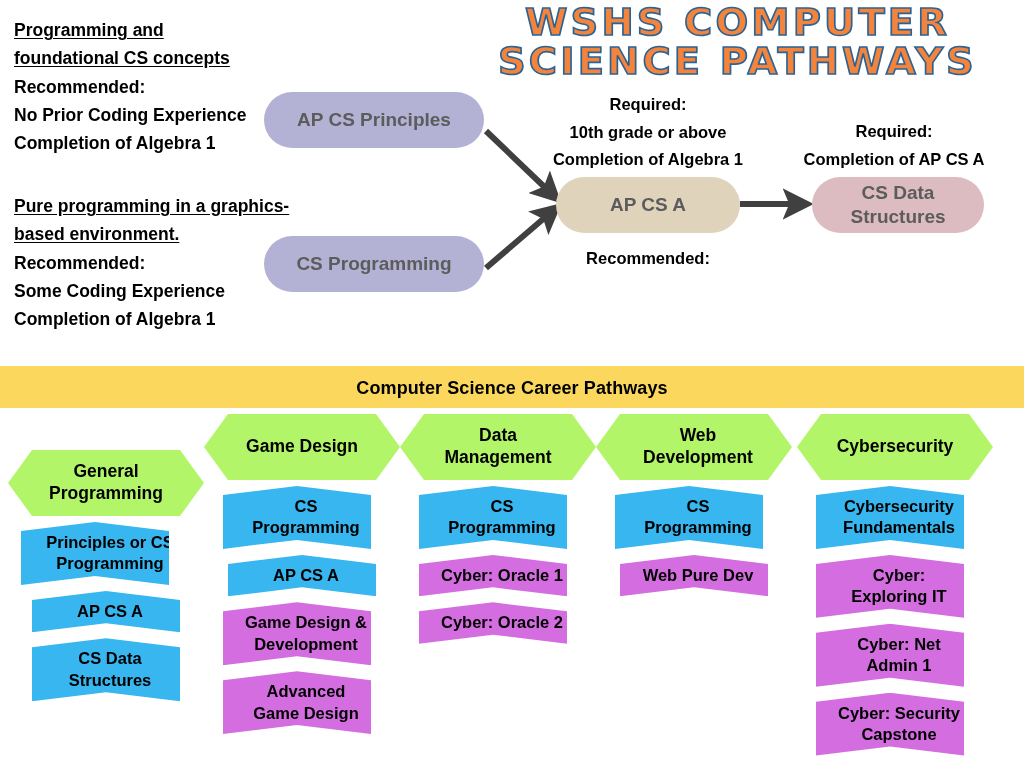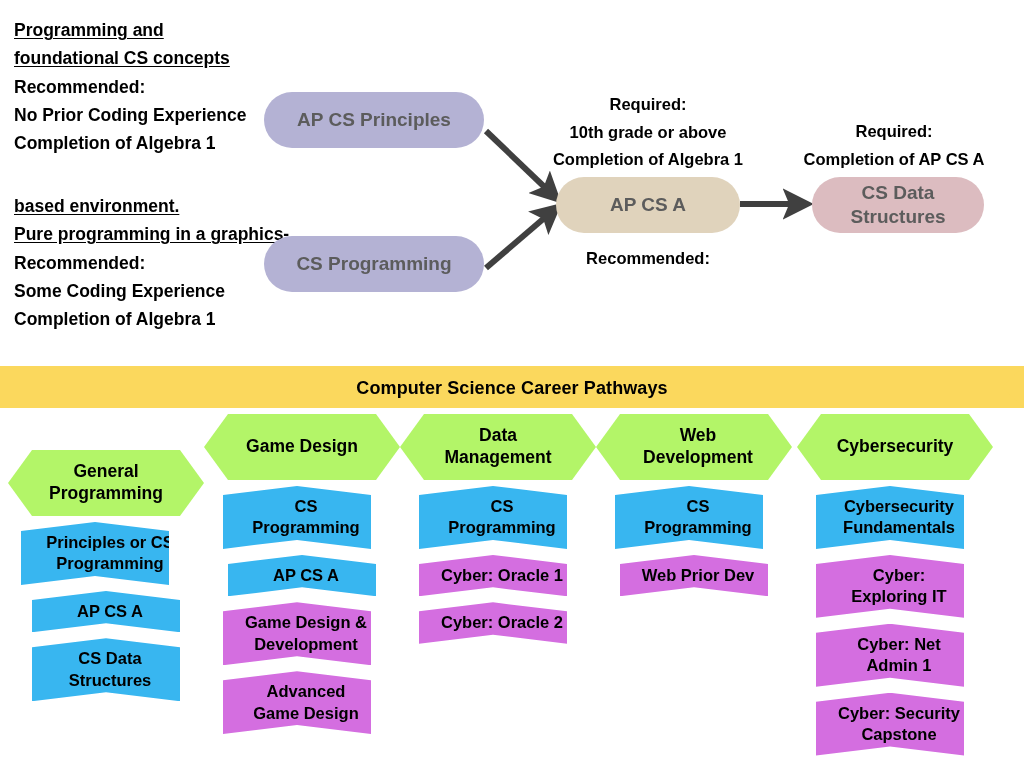--- a/index.html
+++ b/index.html
@@ -118,32 +118,36 @@
   .hexcell.w170{width:170px;}
   .hexcell.w158{width:158px;}
   .hexcell.w148{width:148px;}
   .cellwrap{margin-top:6px;}
 </style>
 </head>
 <body>
 
 <div class="stage">
 
+  <div id="title-block">
+    <div class="title-line l1">WSHS COMPUTER</div>
+    <div class="title-line l2">SCIENCE PATHWAYS</div>
+  </div>
 
   <div class="desc" style="left:14px;top:16px;">
     <div class="u">Programming and</div>
     <div class="u">foundational CS concepts</div>
     <div>Recommended:</div>
     <div>No Prior Coding Experience</div>
     <div>Completion of Algebra 1</div>
   </div>
 
   <div class="desc" style="left:14px;top:192px;">
+    <div class="u">Pure programming in a graphics-</div>
     <div class="u">based environment.</div>
-    <div class="u">Pure programming in a graphics-</div>
     <div>Recommended:</div>
     <div>Some Coding Experience</div>
     <div>Completion of Algebra 1</div>
   </div>
 
   <svg class="arrowsvg" viewBox="0 0 1024 768">
     <defs>
       <marker id="ah" markerWidth="5.2" markerHeight="5.2" refX="3.9" refY="2.6" orient="auto">
         <path d="M0,0 L5.2,2.6 L0,5.2 L1.1,2.6 Z" fill="#404040"></path>
       </marker>
@@ -271,21 +275,21 @@
 Development</span>
         </div>
         <div class="cellwrap">
           <div class="hexcell blue w158">
             <span style="white-space: pre-line;">CS
 Programming</span>
           </div>
         </div>
         <div class="cellwrap">
           <div class="hexcell magenta w148">
-            <span style="white-space: pre-line;">Web Prior Dev</span>
+            <span style="white-space: pre-line;">Web Pure Dev</span>
           </div>
         </div>
       </div>
       <div class="col" style="left: 797px;">
         <div class="hexhead">
           <span style="white-space: pre-line;">Cybersecurity</span>
         </div>
         <div class="cellwrap">
           <div class="hexcell blue w158">
             <span style="white-space: pre-line;">Cybersecurity

